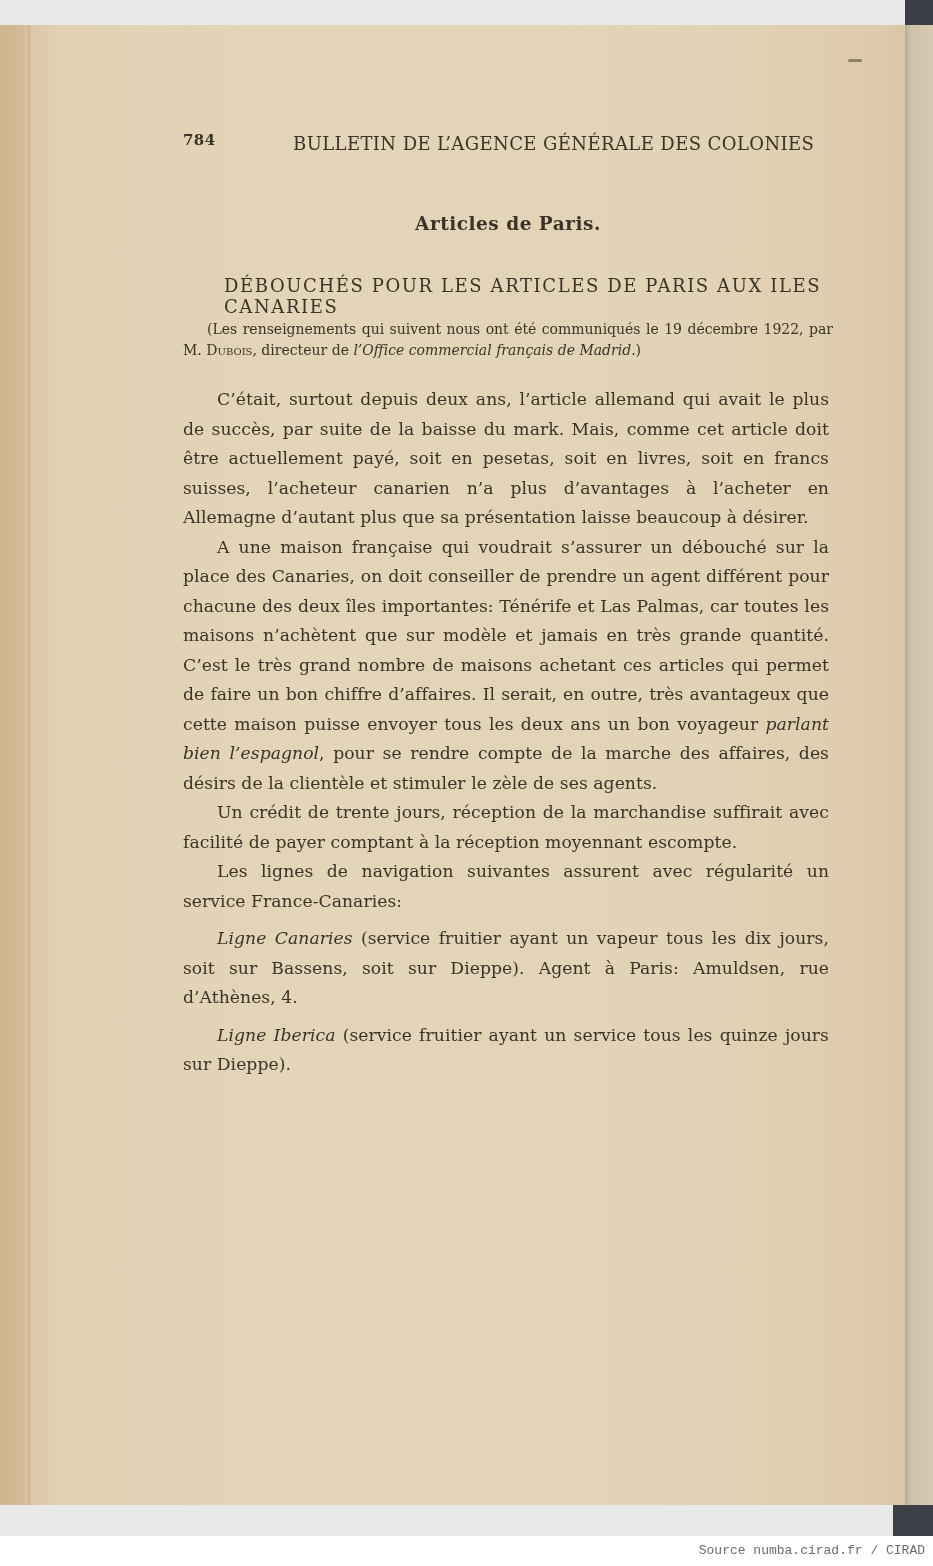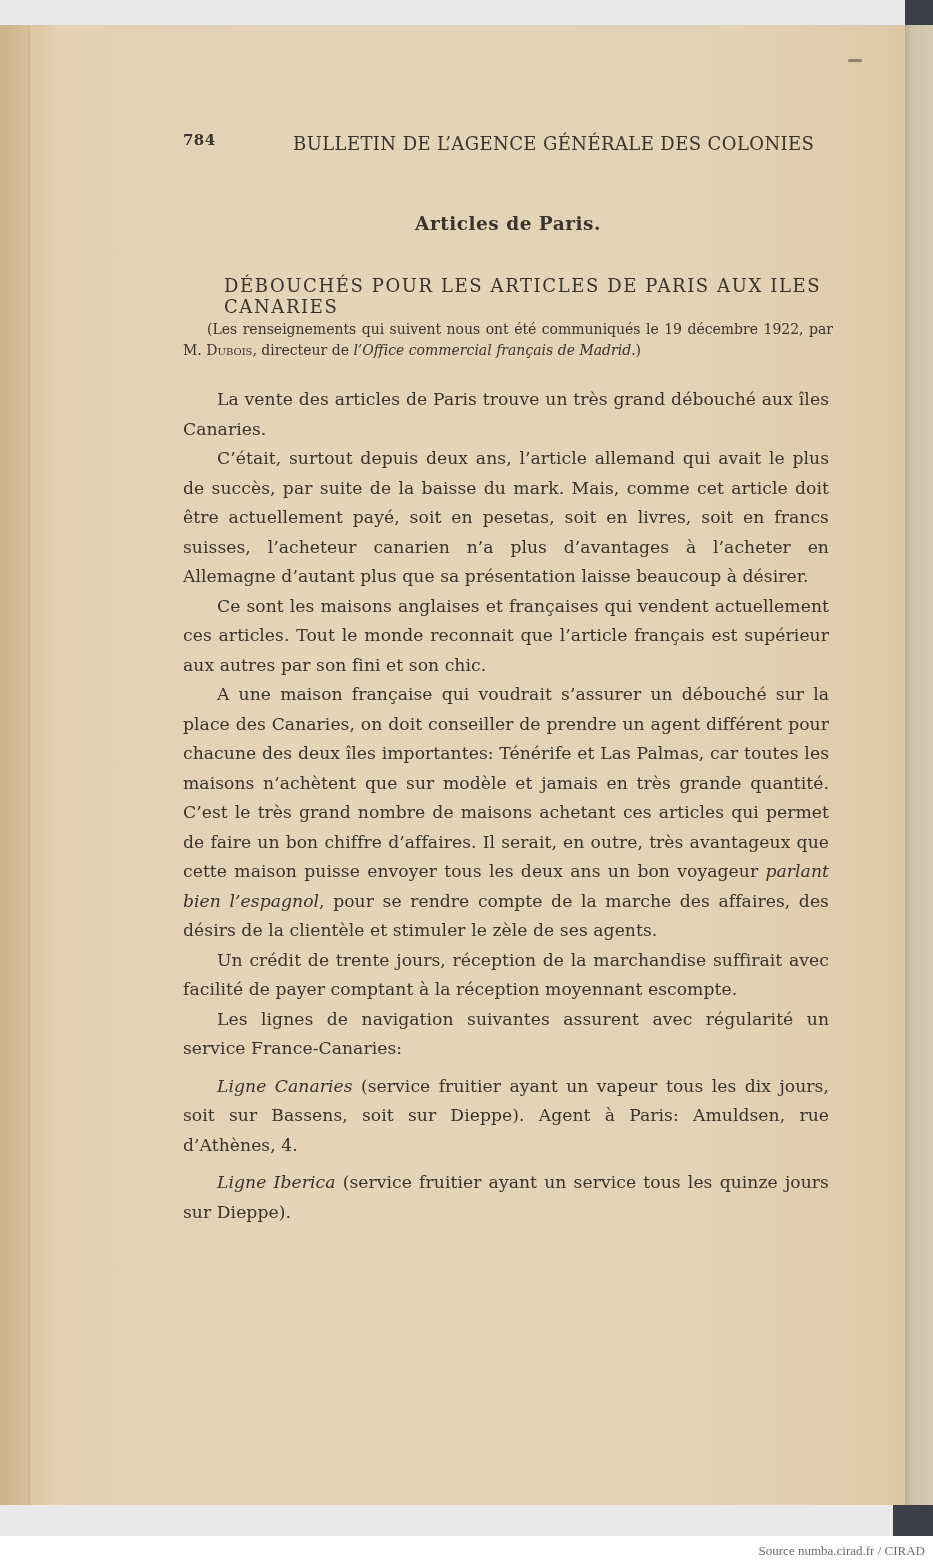--- a/index.html
+++ b/index.html
@@ -54,21 +54,21 @@
   .body-text {
     position: absolute; top: 385px; left: 183px; width: 646px;
     font-size: 17.2px; line-height: 29.5px; text-align: justify;
     letter-spacing: 0.05px;
   }
   .body-text p { margin: 0; text-indent: 34px; }
   .body-text p.gap { margin-top: 8px; }
   .body-text em { font-style: italic; }
   .source-caption {
     position: absolute; right: 8px; top: 1543px;
-    font-family: Liberation Serif, serif;
+    font-family: Liberation Mono, monospace;
     font-size: 13px; color: #6c6c6c;
   }
   .speck { position: absolute; background: #5a5040; border-radius: 2px; opacity: 0.6; }
 </style>
 </head>
 <body>
 
 <div class="scan-bg"></div>
 <div class="dark-strip-top"></div>
 
@@ -83,23 +83,21 @@
   <span class="journal-title">BULLETIN DE L’AGENCE GÉNÉRALE DES COLONIES</span>
 </div>
 
 <div class="article-title text-ink">Articles de Paris.</div>
 
 <div class="subtitle text-ink">DÉBOUCHÉS POUR LES ARTICLES DE PARIS AUX ILES CANARIES</div>
 
 <div class="note text-ink"><span class="indent"></span><span>(Les renseignements qui suivent nous ont été communiqués le 19 décembre 1922, par M. </span><span class="sc">Dubois</span><span>, directeur de </span><em>l’Office commercial français de Madrid.</em><span>)</span></div>
 
 <div class="body-text text-ink">
-  <p>La vente des articles de Paris trouve un très grand débouché aux îles Canaries.</p>
   <p>C’était, surtout depuis deux ans, l’article allemand qui avait le plus de succès, par suite de la baisse du mark. Mais, comme cet article doit être actuellement payé, soit en pesetas, soit en livres, soit en francs suisses, l’acheteur canarien n’a plus d’avantages à l’acheter en Allemagne d’autant plus que sa présentation laisse beaucoup à désirer.</p>
-  <p>Ce sont les maisons anglaises et françaises qui vendent actuellement ces articles. Tout le monde reconnait que l’article français est supérieur aux autres par son fini et son chic.</p>
   <p><span>A une maison française qui voudrait s’assurer un débouché sur la place des Canaries, on doit conseiller de prendre un agent différent pour chacune des deux îles importantes: Ténérife et Las Palmas, car toutes les maisons n’achètent que sur modèle et jamais en très grande quantité. C’est le très grand nombre de maisons achetant ces articles qui permet de faire un bon chiffre d’affaires. Il serait, en outre, très avantageux que cette maison puisse envoyer tous les deux ans un bon voyageur </span><em>parlant bien l’espagnol</em><span>, pour se rendre compte de la marche des affaires, des désirs de la clientèle et stimuler le zèle de ses agents.</span></p>
   <p>Un crédit de trente jours, réception de la marchandise suffirait avec facilité de payer comptant à la réception moyennant escompte.</p>
   <p>Les lignes de navigation suivantes assurent avec régularité un service France-Canaries:</p>
   <p class="gap"><em>Ligne Canaries</em><span> (service fruitier ayant un vapeur tous les dix jours, soit sur Bassens, soit sur Dieppe). Agent à Paris: Amuldsen, rue d’Athènes, 4.</span></p>
   <p class="gap"><em>Ligne Iberica</em><span> (service fruitier ayant un service tous les quinze jours sur Dieppe).</span></p>
 </div>
 
 <div class="source-caption">Source numba.cirad.fr / CIRAD</div>
 
 </body></html>

